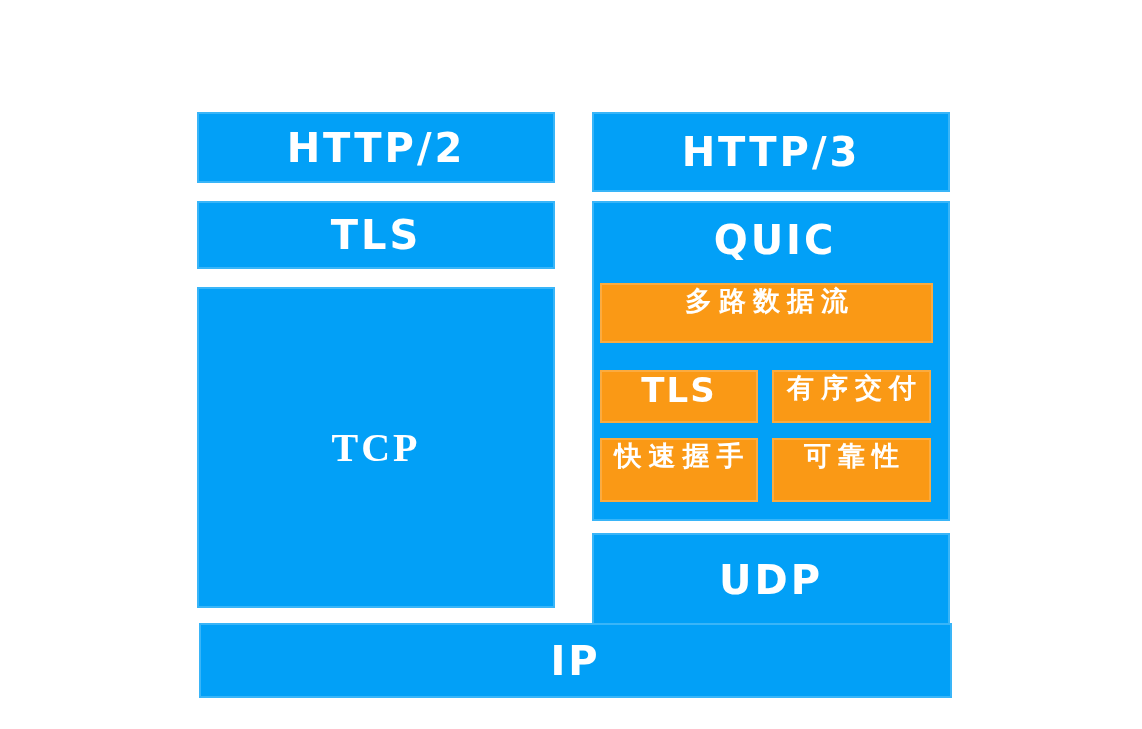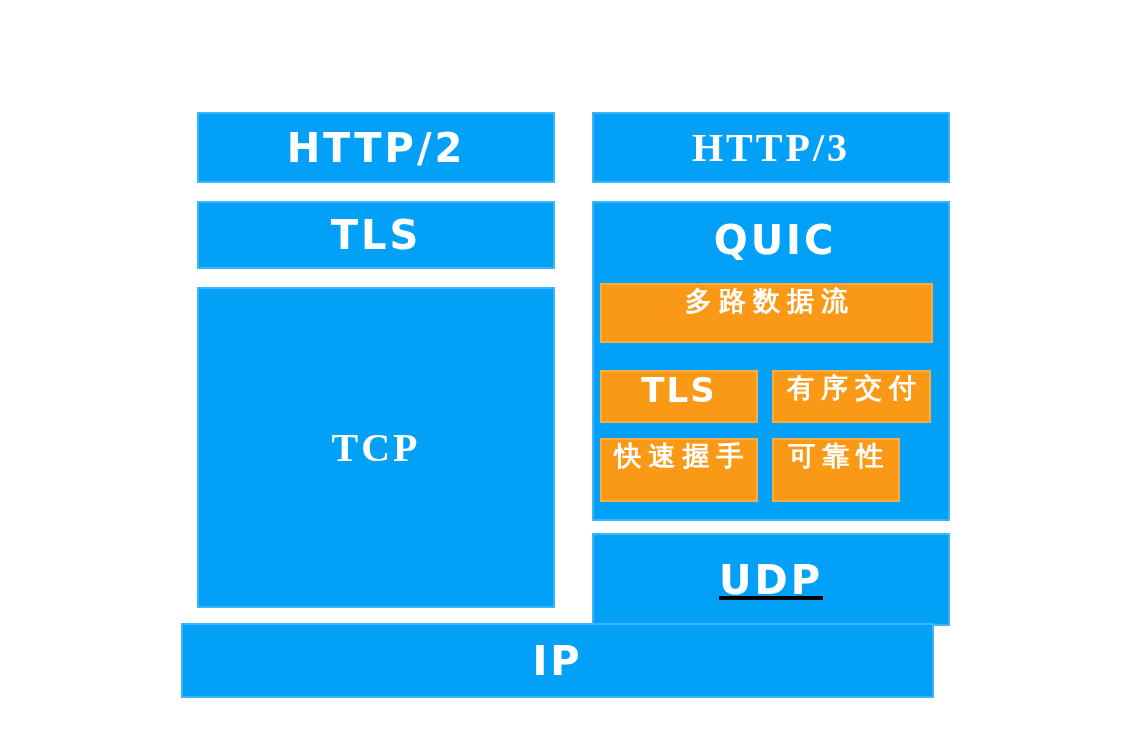--- a/index.html
+++ b/index.html
@@ -36,47 +36,47 @@
   .lg { font-size: 40px; letter-spacing: 3px; }
   .md { font-size: 34px; letter-spacing: 2px; }
   .cjk { font-size: 27px; letter-spacing: 7px; padding-left: 7px; }
 
   
   #http2 { left: 197px; top: 112px; width: 358px; height: 71px; }
   #tls-left { left: 197px; top: 201px; width: 358px; height: 68px; }
   #tcp { left: 197px; top: 287px; width: 358px; height: 321px; font-family: Liberation Serif, serif; }
 
   
-  #http3 { left: 592px; top: 112px; width: 358px; height: 71px; font-family: Liberation Serif, serif; }
+  #http3 { left: 592px; top: 112px; width: 358px; height: 80px; }
   #quic {
     left: 592px; top: 201px; width: 358px; height: 320px;
     display: block;
   }
   .quic-title {
     position: absolute;
     left: 0; top: 0; width: 100%; height: 78px;
     display: flex; align-items: center; justify-content: center; padding-left: 8px;
   }
   .feature {
     position: absolute;
     background: var(--orange);
     display: flex;
     justify-content: center;
     box-shadow: inset 0 0 0 2px rgba(255,255,255,0.18);
   }
   #feat-mux { left: 8px; top: 82px; width: 333px; height: 60px; }
   #feat-tls { left: 8px; top: 169px; width: 158px; height: 53px; }
   #feat-ordered { left: 180px; top: 169px; width: 159px; height: 53px; }
   #feat-handshake { left: 8px; top: 237px; width: 158px; height: 64px; }
-  #feat-reliability { left: 180px; top: 237px; width: 128px; height: 64px; }
+  #feat-reliability { left: 180px; top: 237px; width: 159px; height: 64px; }
 
-  #udp { left: 592px; top: 533px; width: 358px; height: 93px; text-decoration: underline; }
+  #udp { left: 592px; top: 533px; width: 358px; height: 93px; }
 
   
-  #ip { left: 181px; top: 623px; width: 753px; height: 75px; }
+  #ip { left: 199px; top: 623px; width: 753px; height: 75px; }
 </style>
 </head>
 <body>
 
 <div class="canvas">
 
   <div class="box" id="http2">
     <span class="label lg">HTTP/2</span>
   </div>
   <div class="box" id="tls-left">

